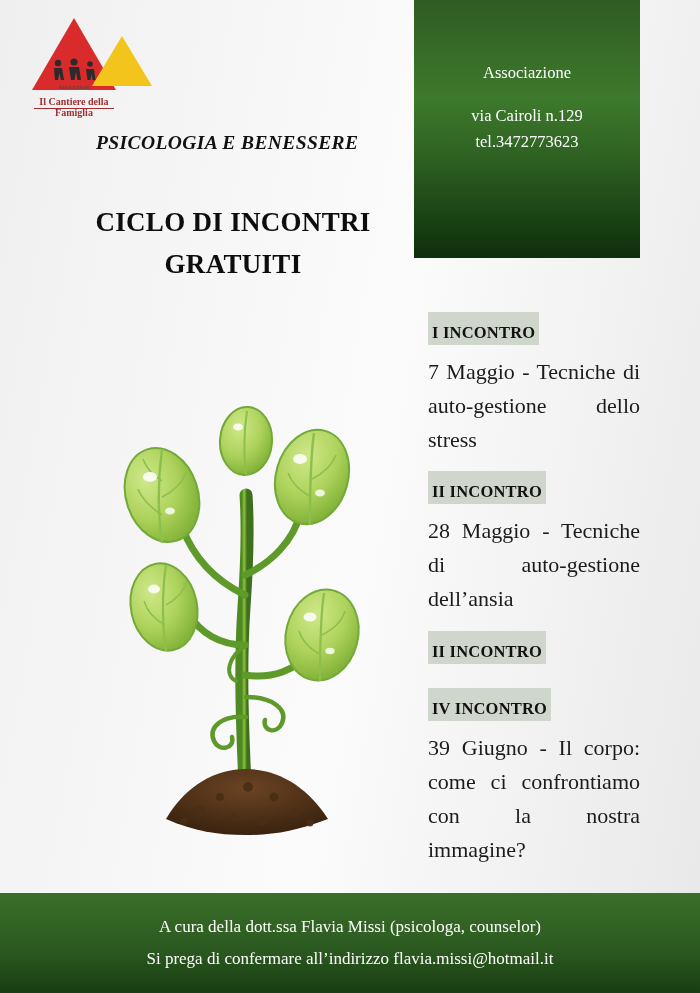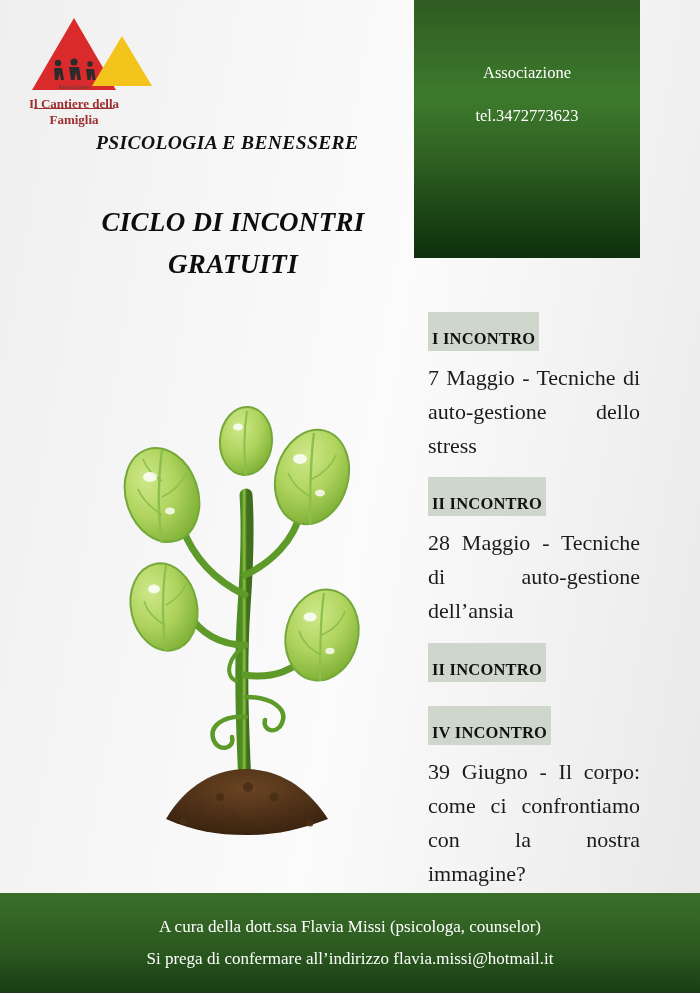--- a/index.html
+++ b/index.html
@@ -65,21 +65,21 @@
     font-size: 5.5px;
     color: #444;
     letter-spacing: .2px;
   }
   .logo-name {
     position: absolute;
     left: 0;
     top: 78px;
     width: 96px;
     text-align: center;
-    font-size: 13px;
+    font-size: 10px;
     color: #9d2f2f;
     font-weight: bold;
   }
   .logo-rule {
     position: absolute;
     left: 8px;
     top: 90px;
     width: 80px;
     border-top: 1px solid #9d2f2f;
   }
@@ -100,21 +100,20 @@
     position: absolute;
     left: 60px;
     top: 202px;
     width: 346px;
     text-align: center;
     font-weight: bold;
     font-size: 27px;
     line-height: 1.55;
     color: #0d0d0d;
     letter-spacing: .3px;
-    font-style: italic;
   }
 
   
   .assoc-box {
     position: absolute;
     left: 414px;
     top: 0;
     width: 226px;
     height: 258px;
     background: linear-gradient(to bottom, #2f5c22 0%, #3d7a2c 38%, #2e6022 62%, #0d2f0b 100%);
@@ -134,21 +133,21 @@
     top: 312px;
     width: 212px;
   }
   .meeting { margin-bottom: 14px; }
   .meeting-head {
     display: inline-block;
     font-weight: bold;
     font-size: 16.5px;
     color: #111;
     background: #cfd6cb;
-    padding: 17px 4px 2px 4px;
+    padding: 11px 4px 2px 4px;
     margin-bottom: 10px;
     letter-spacing: .2px;
   }
   .meeting-body {
     font-size: 22px;
     color: #1b1b1b;
     line-height: 1.55;
     text-align: justify;
     margin-bottom: 4px;
   }
@@ -201,20 +200,21 @@
   </div>
 
   <div class="subtitle">PSICOLOGIA E BENESSERE</div>
   <div class="title">
     <div>CICLO DI INCONTRI</div>
     <div>GRATUITI</div>
   </div>
 
   <div class="assoc-box">
     <div class="line1">Associazione</div>
+    <div>via Cairoli n.129</div>
     <div>tel.3472773623</div>
   </div>
 
   <div class="program">
     <div class="meeting">
       <div class="meeting-head">I INCONTRO</div>
       <div class="meeting-body">7 Maggio - Tecniche di auto-gestione dello stress</div>
     </div>
     <div class="meeting">
       <div class="meeting-head">II INCONTRO</div>

